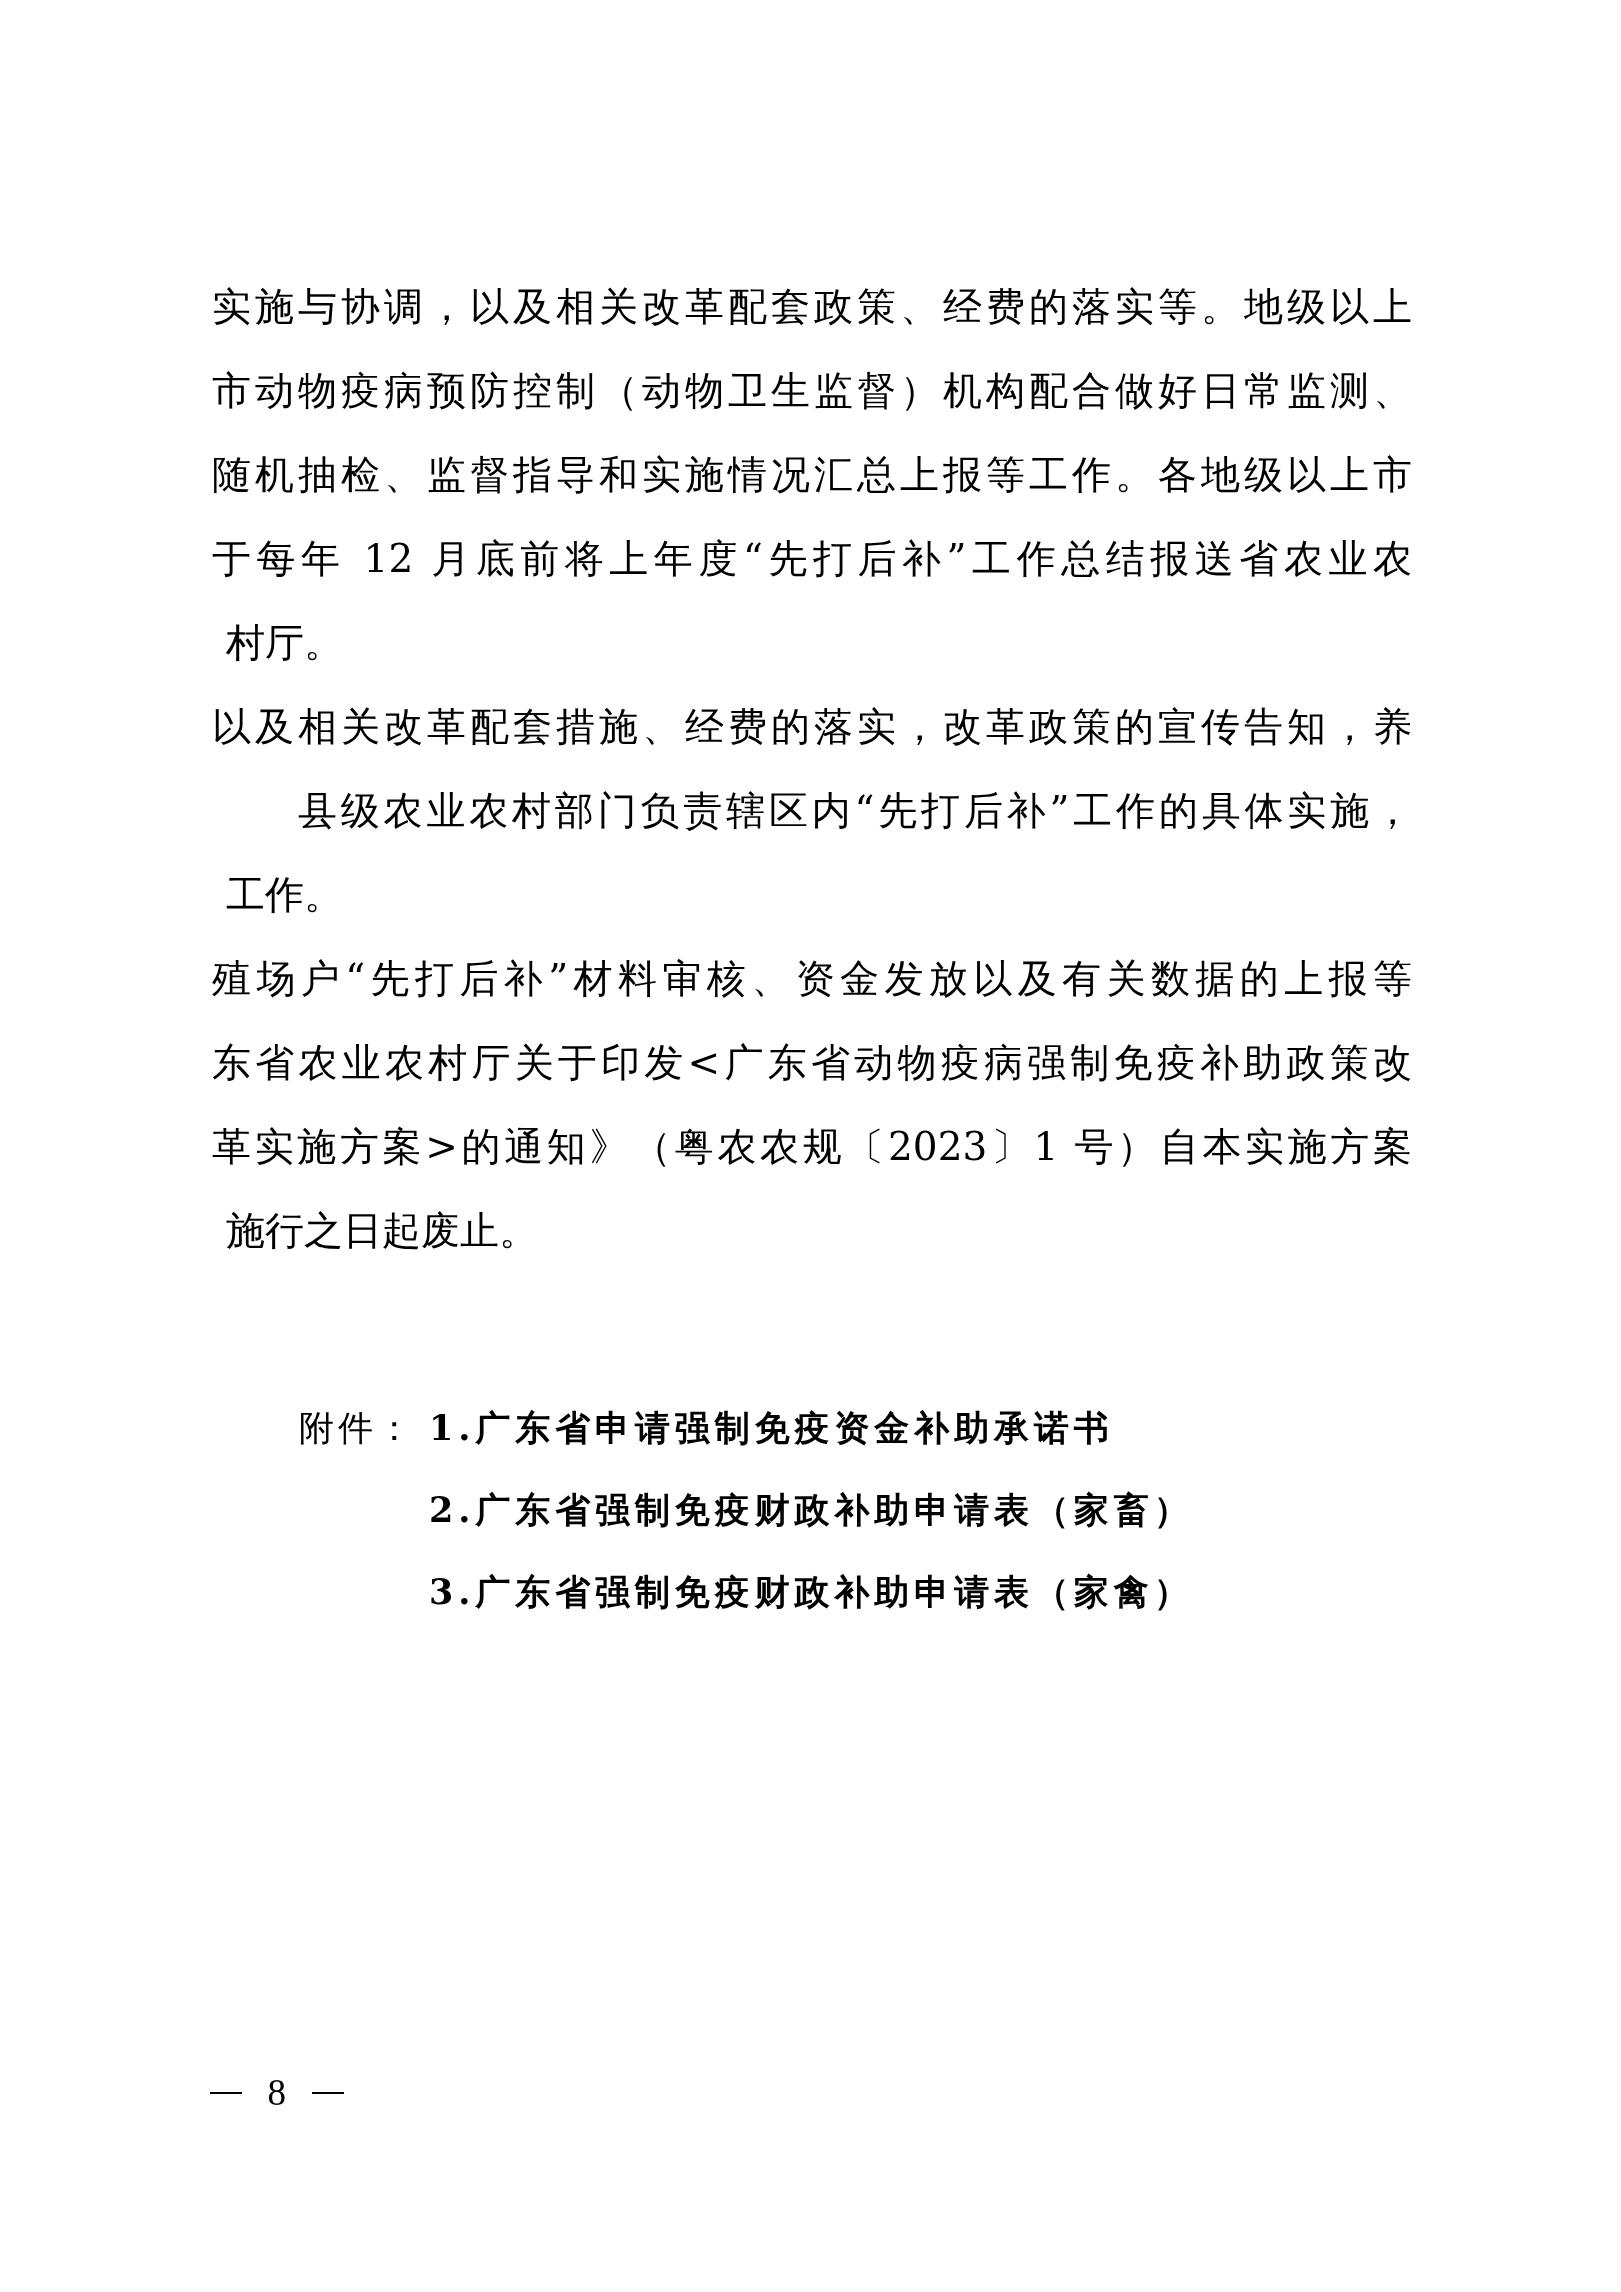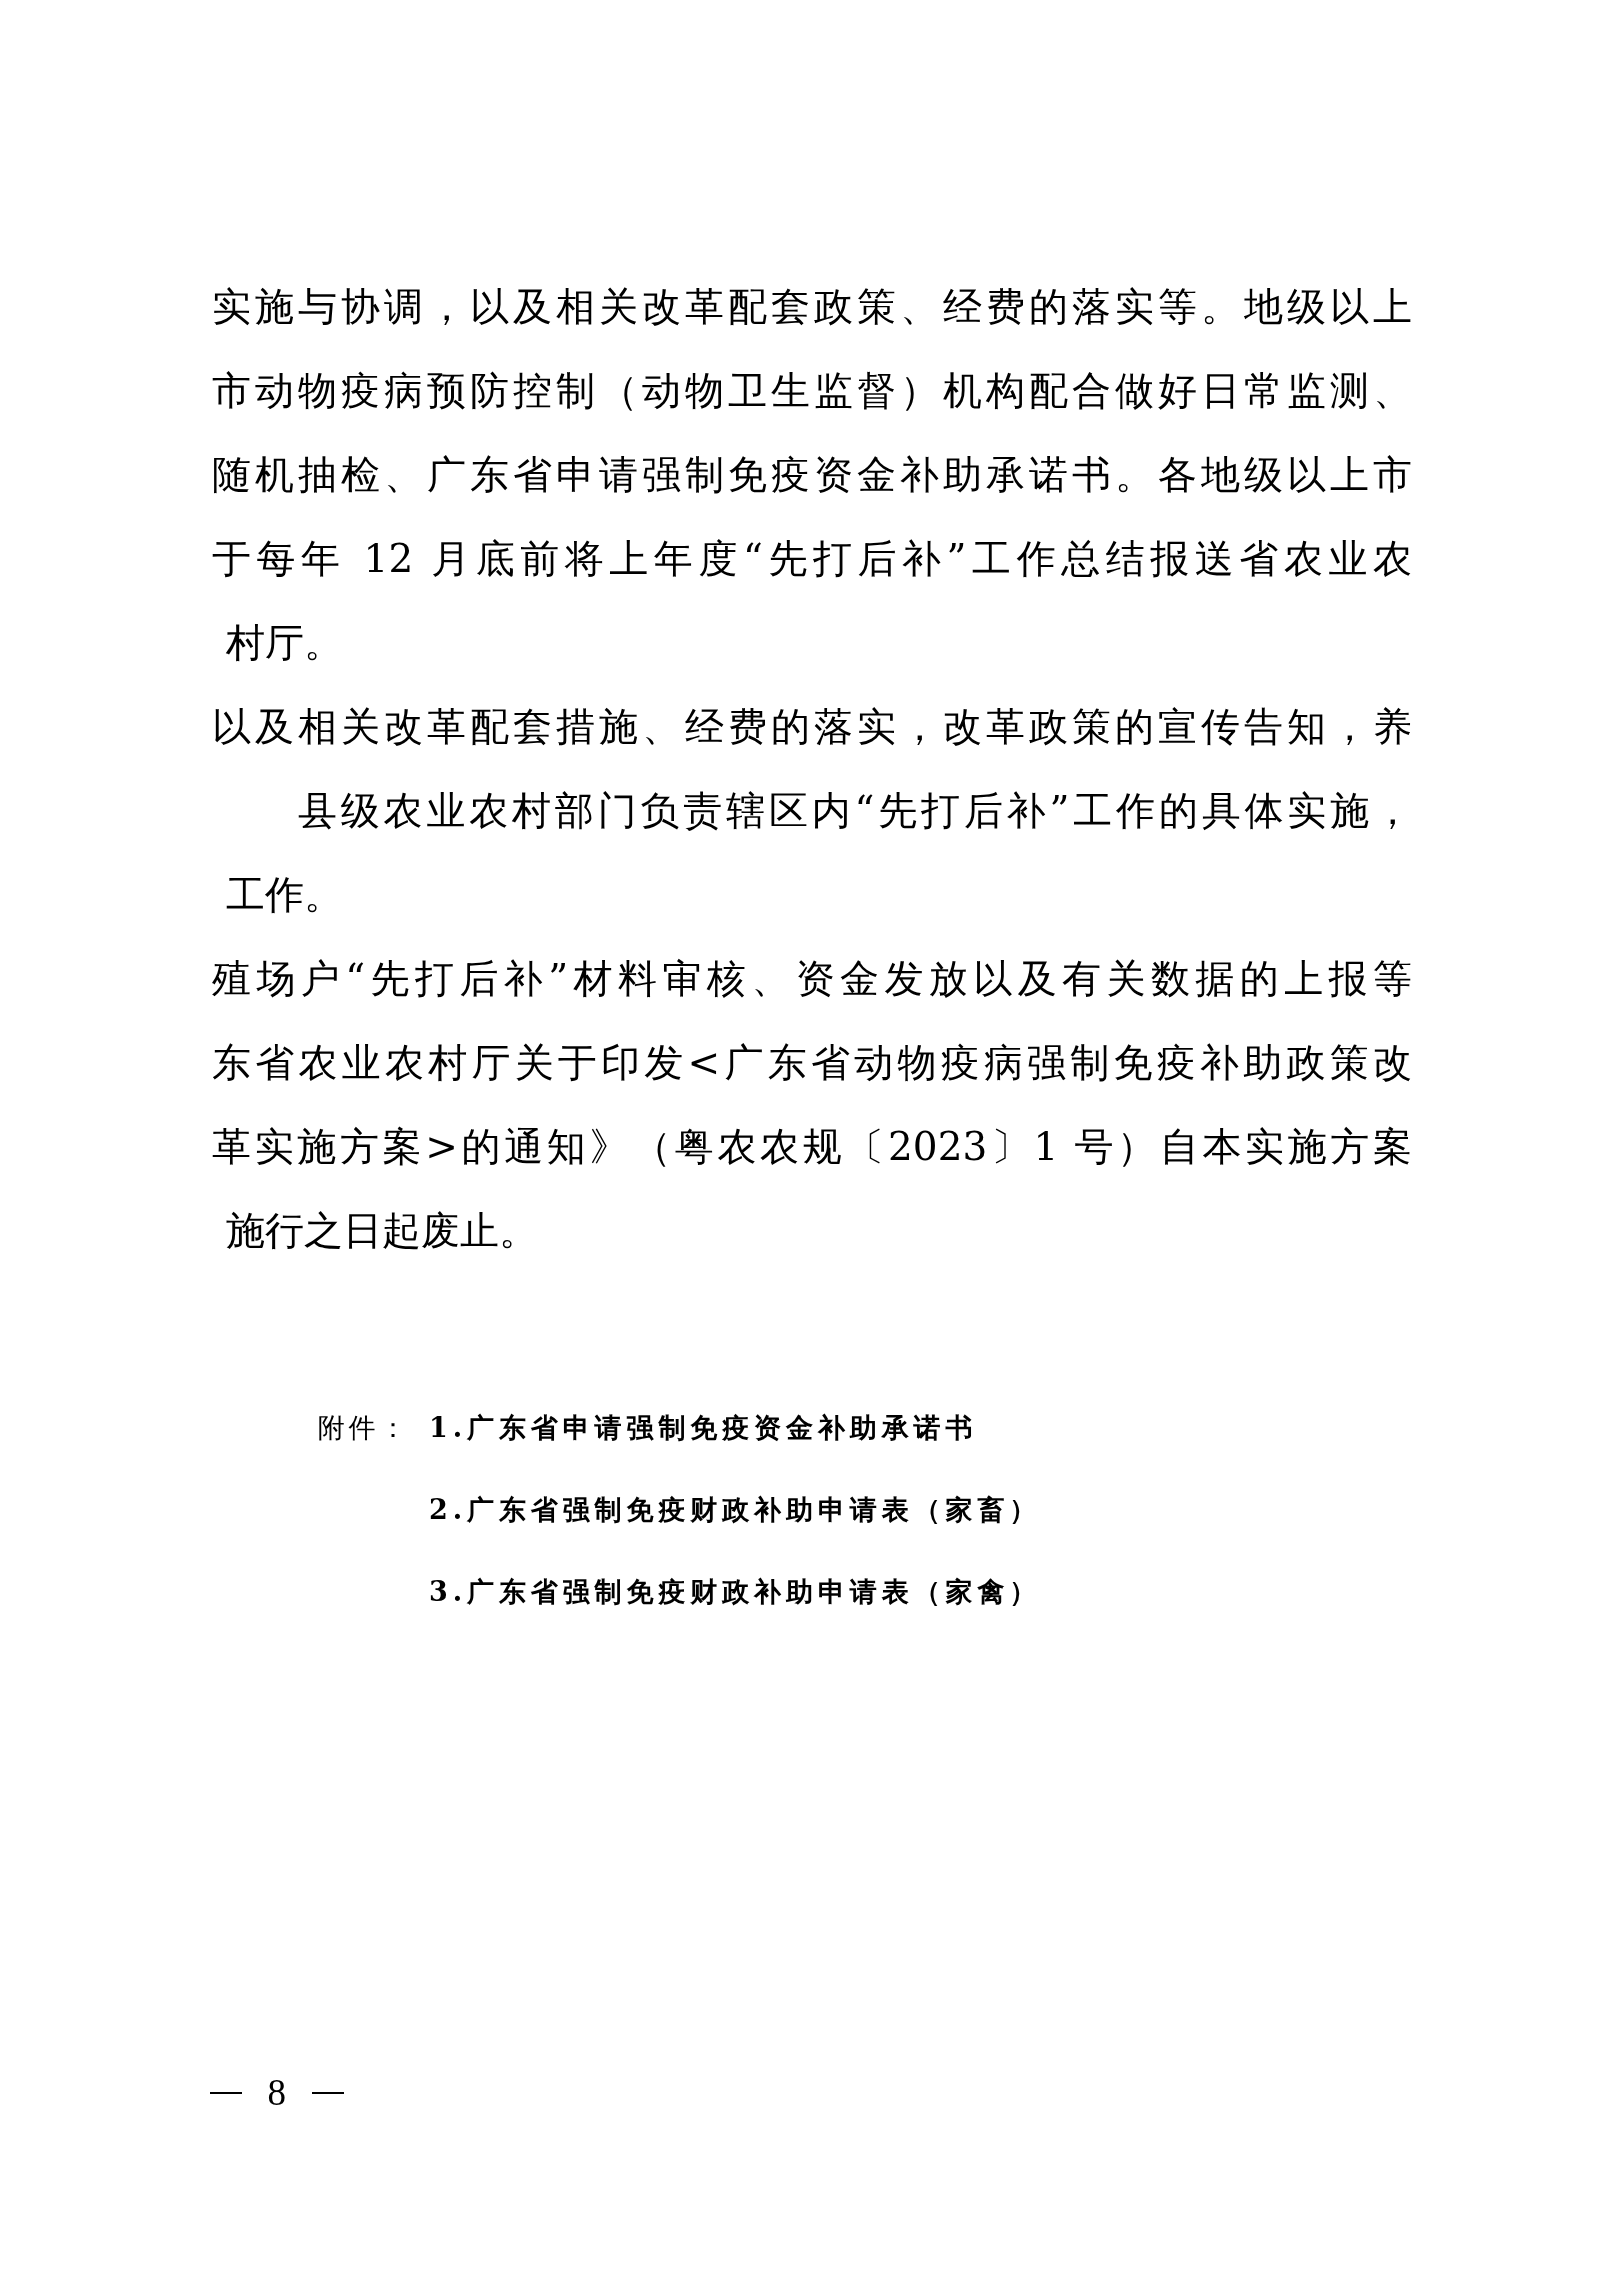--- a/index.html
+++ b/index.html
@@ -49,23 +49,22 @@
     .attachments {
       position: absolute;
       left: 299px;
       top: 1387px;
       width: 980px;
     }
     .att-row {
       display: flex;
       height: 82px;
       line-height: 82px;
-      font-size: 27px;
+      font-size: 35px;
       white-space: nowrap;
-      text-align: center;
     }
     .att-label {
       width: 130px;
       flex: 0 0 130px;
       letter-spacing: 3.9px;
     }
     .att-item {
       letter-spacing: 4.9px;
       font-weight: bold;
     }
@@ -90,21 +89,21 @@
 </head>
 <body>
 
 <div class="page">
 
   <div class="body-text">
 
     <div>
       <span class="line">实施与协调，以及相关改革配套政策、经费的落实等。地级以上</span>
       <span class="line">市动物疫病预防控制（动物卫生监督）机构配合做好日常监测、</span>
-      <span class="line">随机抽检、广东省申请强制免疫资金补助承诺书。各地级以上市</span>
+      <span class="line">随机抽检、监督指导和实施情况汇总上报等工作。各地级以上市</span>
       <span class="line">于每年 12 月底前将上年度“先打后补”工作总结报送省农业农</span>
       <span class="line last">村厅。</span>
     </div>
 
     <div>
       <span class="line">以及相关改革配套措施、经费的落实，改革政策的宣传告知，养</span>
       <span class="line indent">县级农业农村部门负责辖区内“先打后补”工作的具体实施，</span>
       <span class="line last">工作。</span>
       <span class="line">殖场户“先打后补”材料审核、资金发放以及有关数据的上报等</span>
     </div>

